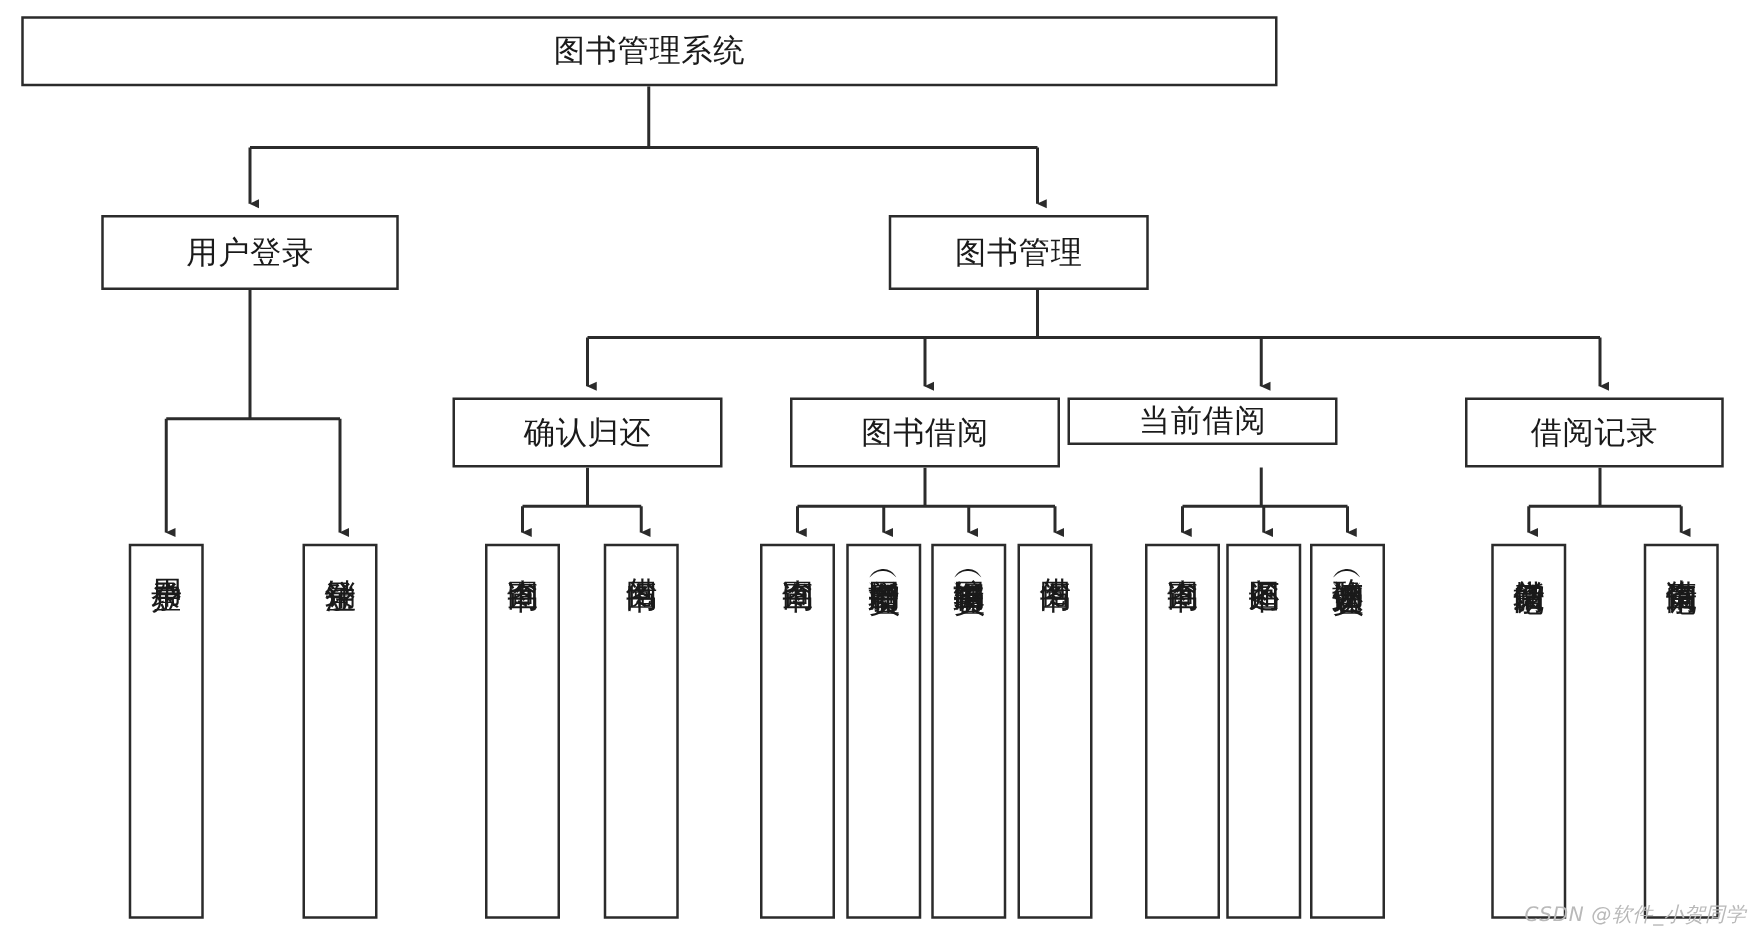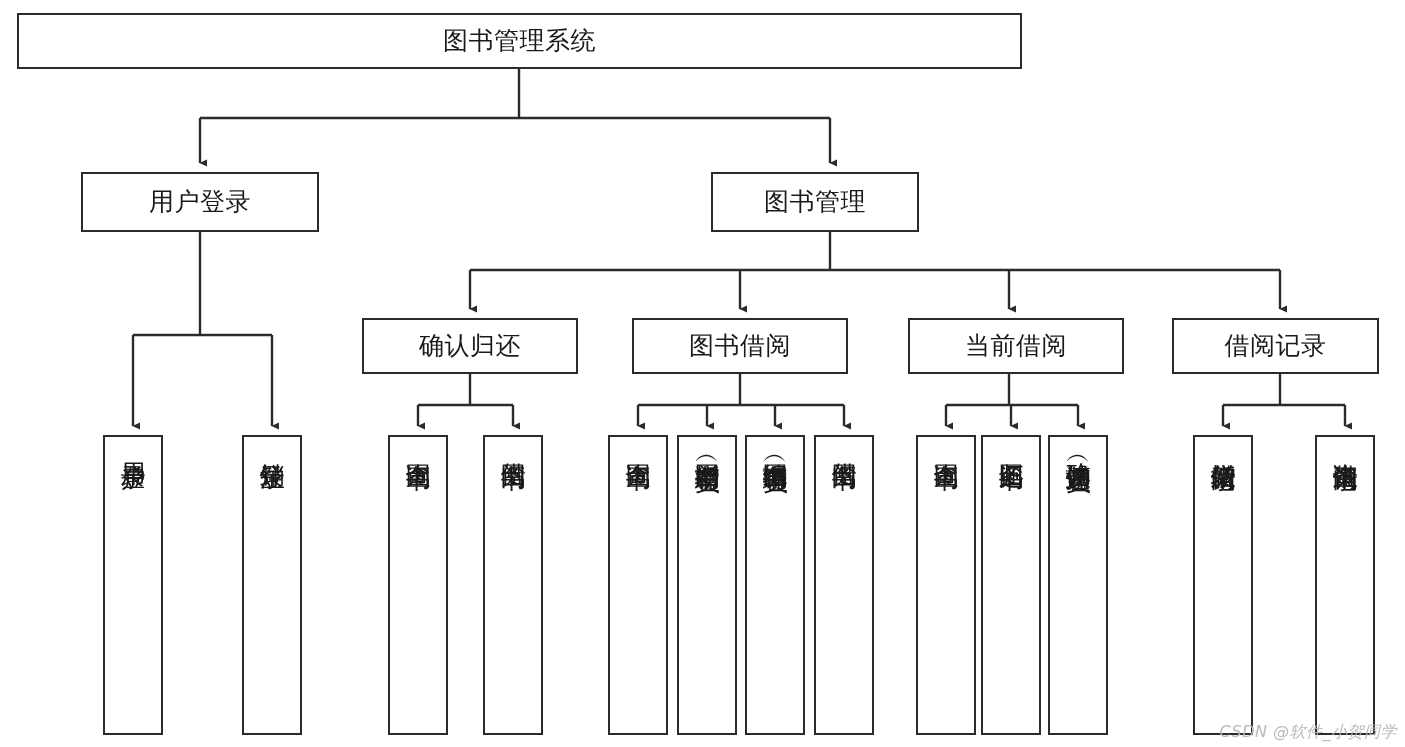--- a/index.html
+++ b/index.html
@@ -129,21 +129,21 @@
   <div class="node horizontal" style="left: 711px; top: 172px; width: 208px; height: 60px;">
     <span class="node-label">图书管理</span>
   </div>
 
   <div class="node horizontal" style="left: 362px; top: 318px; width: 216px; height: 56px;">
     <span class="node-label">确认归还</span>
   </div>
   <div class="node horizontal" style="left: 632px; top: 318px; width: 216px; height: 56px;">
     <span class="node-label">图书借阅</span>
   </div>
-  <div class="node horizontal" style="left: 908px; top: 318px; width: 216px; height: 56px;">
+  <div class="node horizontal" style="left: 854px; top: 318px; width: 216px; height: 38px;">
     <span class="node-label">当前借阅</span>
   </div>
   <div class="node horizontal" style="left: 1172px; top: 318px; width: 207px; height: 56px;">
     <span class="node-label">借阅记录</span>
   </div>
 
   <div class="node vertical" style="left: 103px; top: 435px; width: 60px; height: 300px;">
     <span class="node-label">用户登录</span>
   </div>
   <div class="node vertical" style="left: 242px; top: 435px; width: 60px; height: 300px;">

